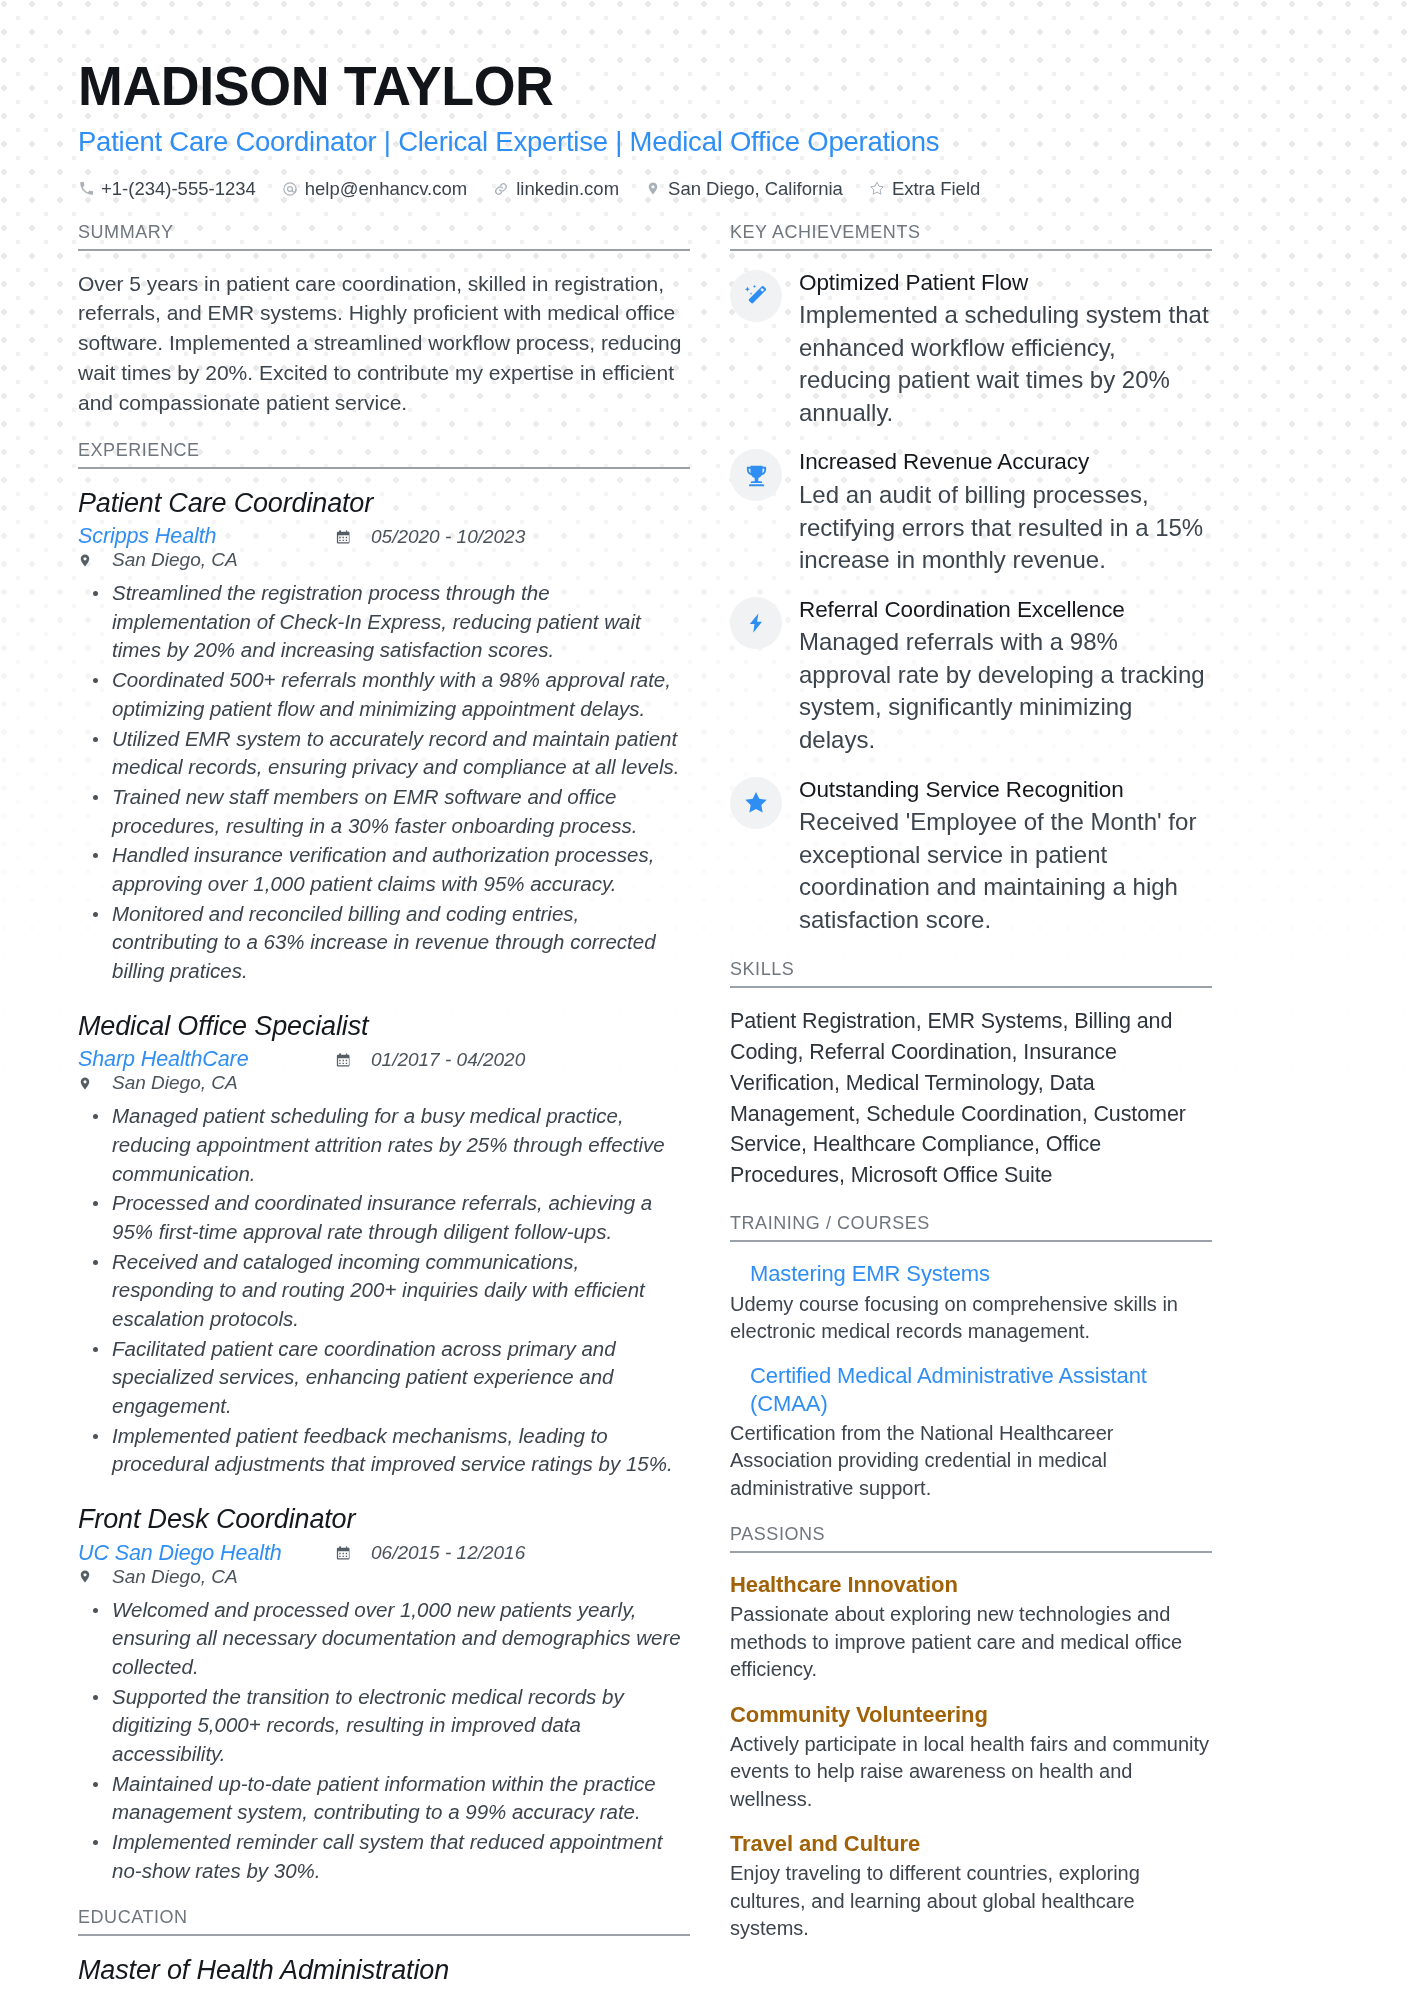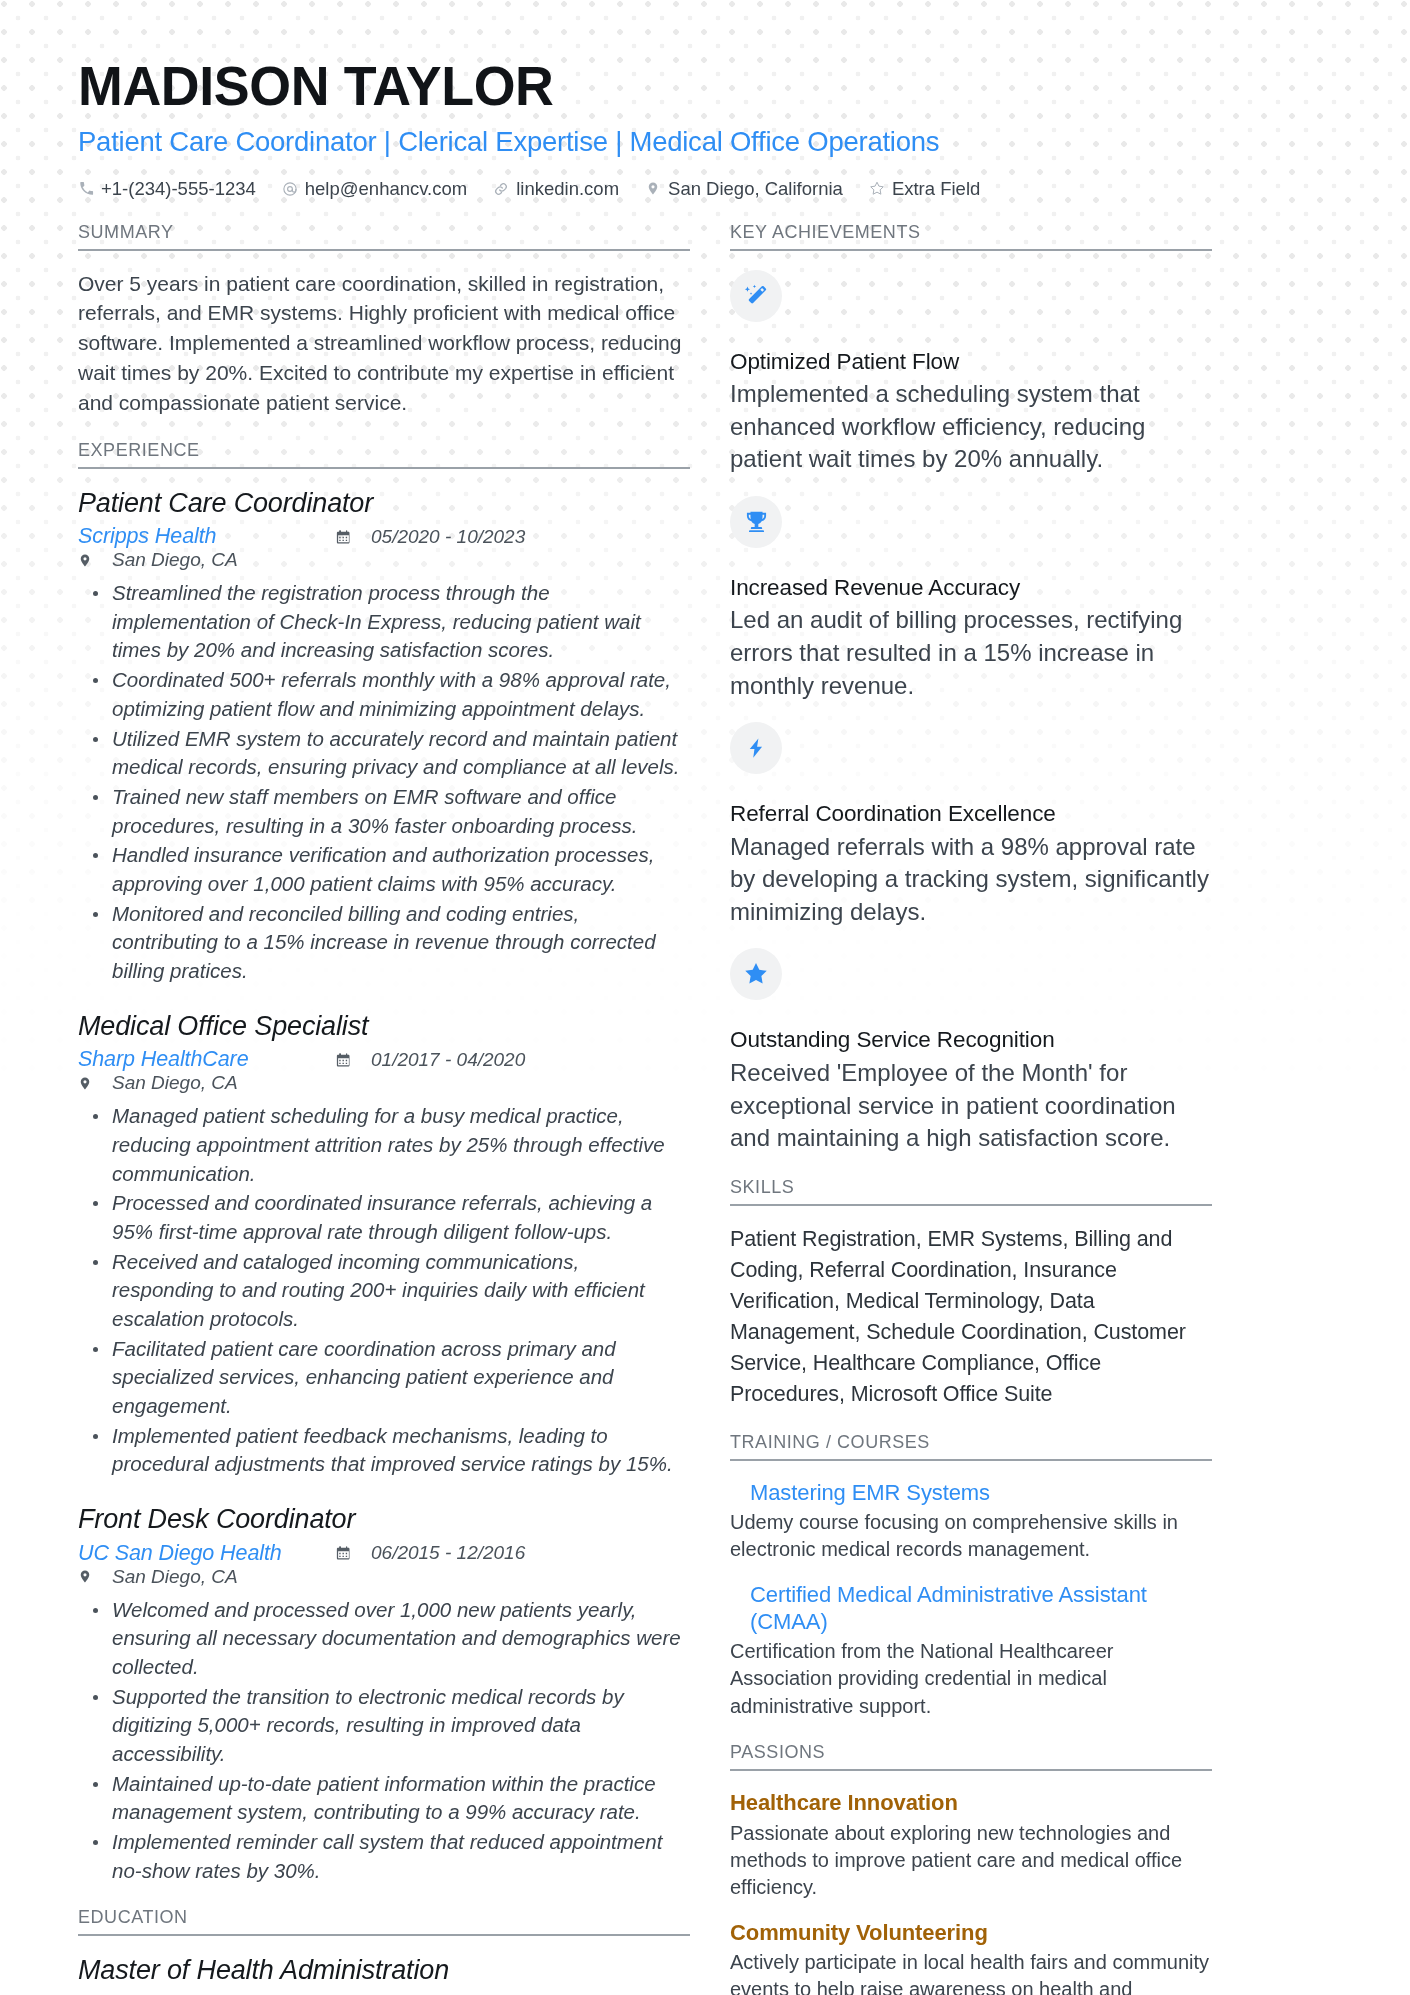--- a/index.html
+++ b/index.html
@@ -167,21 +167,21 @@
 
   
   .edu-meta-line {
     display: flex;
     align-items: center;
     gap: 0 26px;
     margin-top: 3px;
   }
 
   
-  .ka-item { display: flex; gap: 26px; margin-bottom: 19px; align-items: flex-start; flex-direction: column; }
+  .ka-item { display: flex; gap: 17px; margin-bottom: 19px; align-items: flex-start; }
   .ka-item:last-child { margin-bottom: 6px; }
   .ka-badge {
     flex: 0 0 auto;
     width: 52px; height: 52px;
     border-radius: 50%;
     background: #f1f2f3;
     display: flex;
     align-items: center;
     justify-content: center;
     margin-top: 1px;
@@ -324,21 +324,21 @@
                     </span>
                     <span>San Diego, CA</span>
                   </span>
                 </div>
                 <ul class="bullets">
                   <li>Streamlined the registration process through the implementation of Check-In Express, reducing patient wait times by 20% and increasing satisfaction scores.</li>
                   <li>Coordinated 500+ referrals monthly with a 98% approval rate, optimizing patient flow and minimizing appointment delays.</li>
                   <li>Utilized EMR system to accurately record and maintain patient medical records, ensuring privacy and compliance at all levels.</li>
                   <li>Trained new staff members on EMR software and office procedures, resulting in a 30% faster onboarding process.</li>
                   <li>Handled insurance verification and authorization processes, approving over 1,000 patient claims with 95% accuracy.</li>
-                  <li>Monitored and reconciled billing and coding entries, contributing to a 15% increase in revenue through corrected billing pratices.</li>
+                  <li>Monitored and reconciled billing and coding entries, contributing to a 63% increase in revenue through corrected billing pratices.</li>
                 </ul>
               </div>
               <div class="entry">
                 <div class="entry-title">Medical Office Specialist</div>
                 <div class="entry-meta exp-meta">
                   <span class="org">Sharp HealthCare</span>
                   <span class="meta-chip meta-date">
                     <span class="ic">
                       <svg width="15" height="16" viewBox="0 0 24 24" fill="currentColor">
                         <path d="M7 1.2c.6 0 1 .45 1 1v1.3h8V2.2c0-.55.45-1 1-1s1 .45 1 1v1.3h1.6c1.1 0 2 .9 2 2v15c0 1.1-.9 2-2 2H3.4c-1.1 0-2-.9-2-2v-15c0-1.1.9-2 2-2H5V2.2c0-.55.45-1 1-1h1zM20.6 9.2H3.4v11.3h17.2V9.2zM7.4 11.6v2.2H5.2v-2.2h2.2zm3 0h2.2v2.2h-2.2v-2.2zm5.2 0h2.2v2.2h-2.2v-2.2zm-8.2 4.6v2.2H5.2v-2.2h2.2zm3 0h2.2v2.2h-2.2v-2.2zm5.2 0h2.2v2.2h-2.2v-2.2z"></path>

